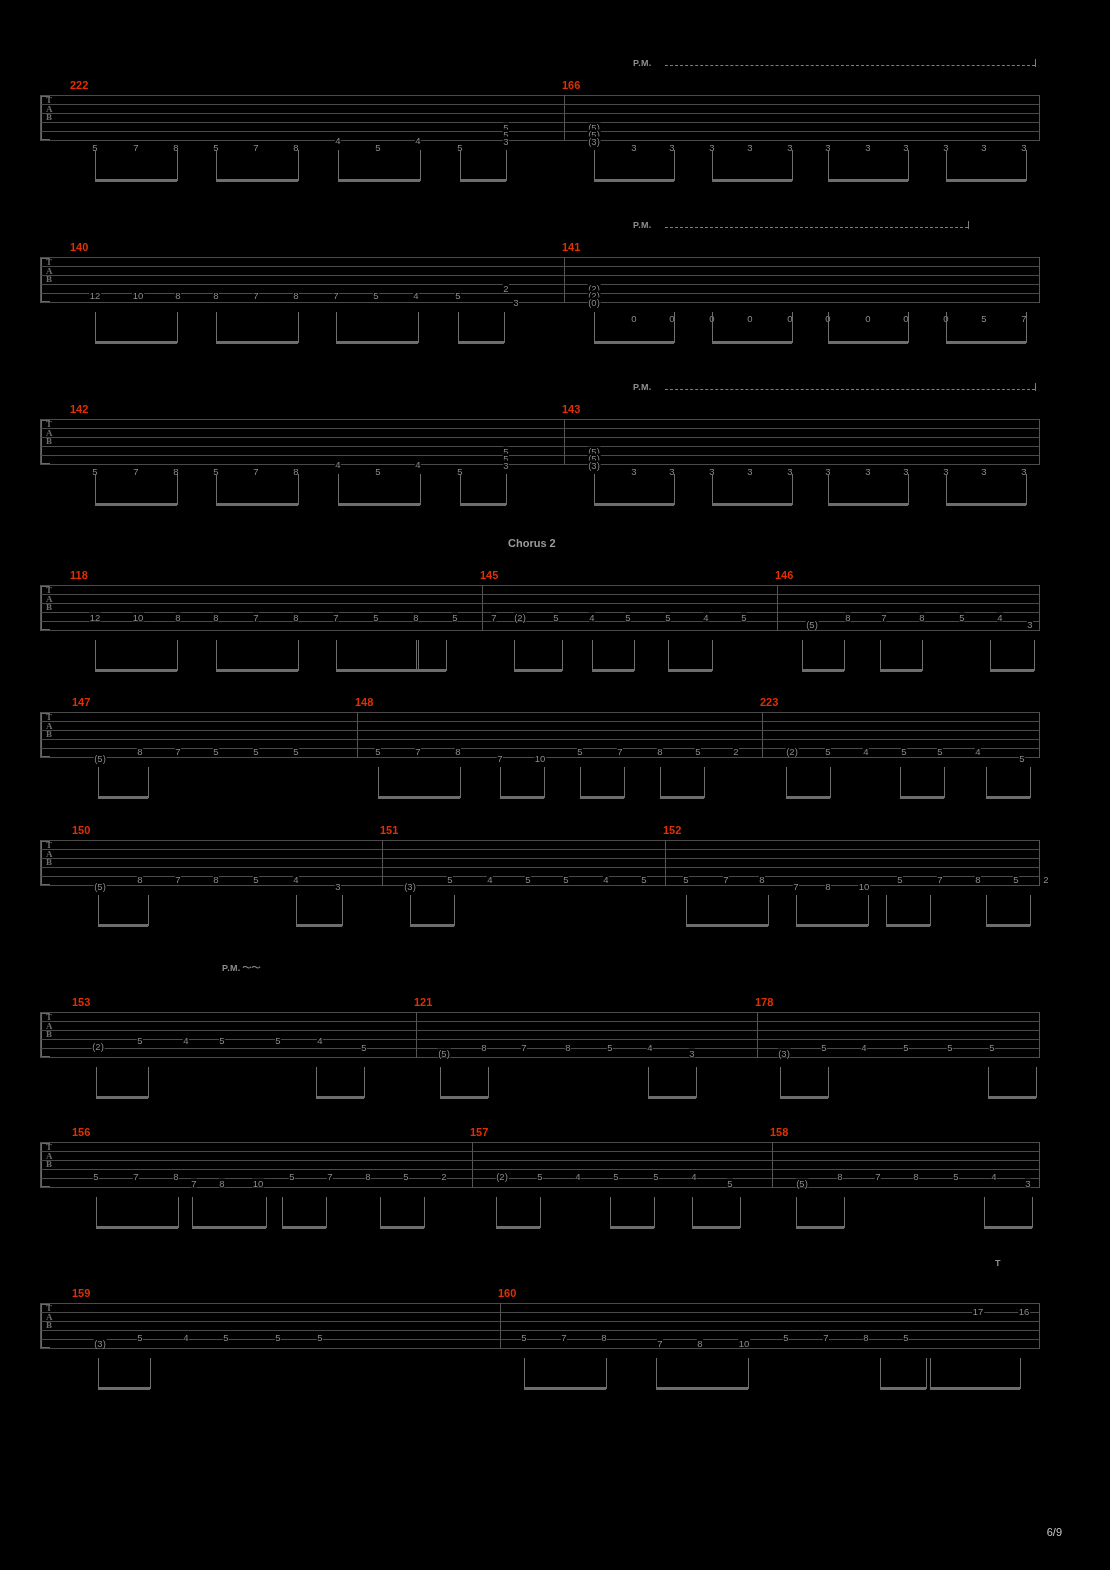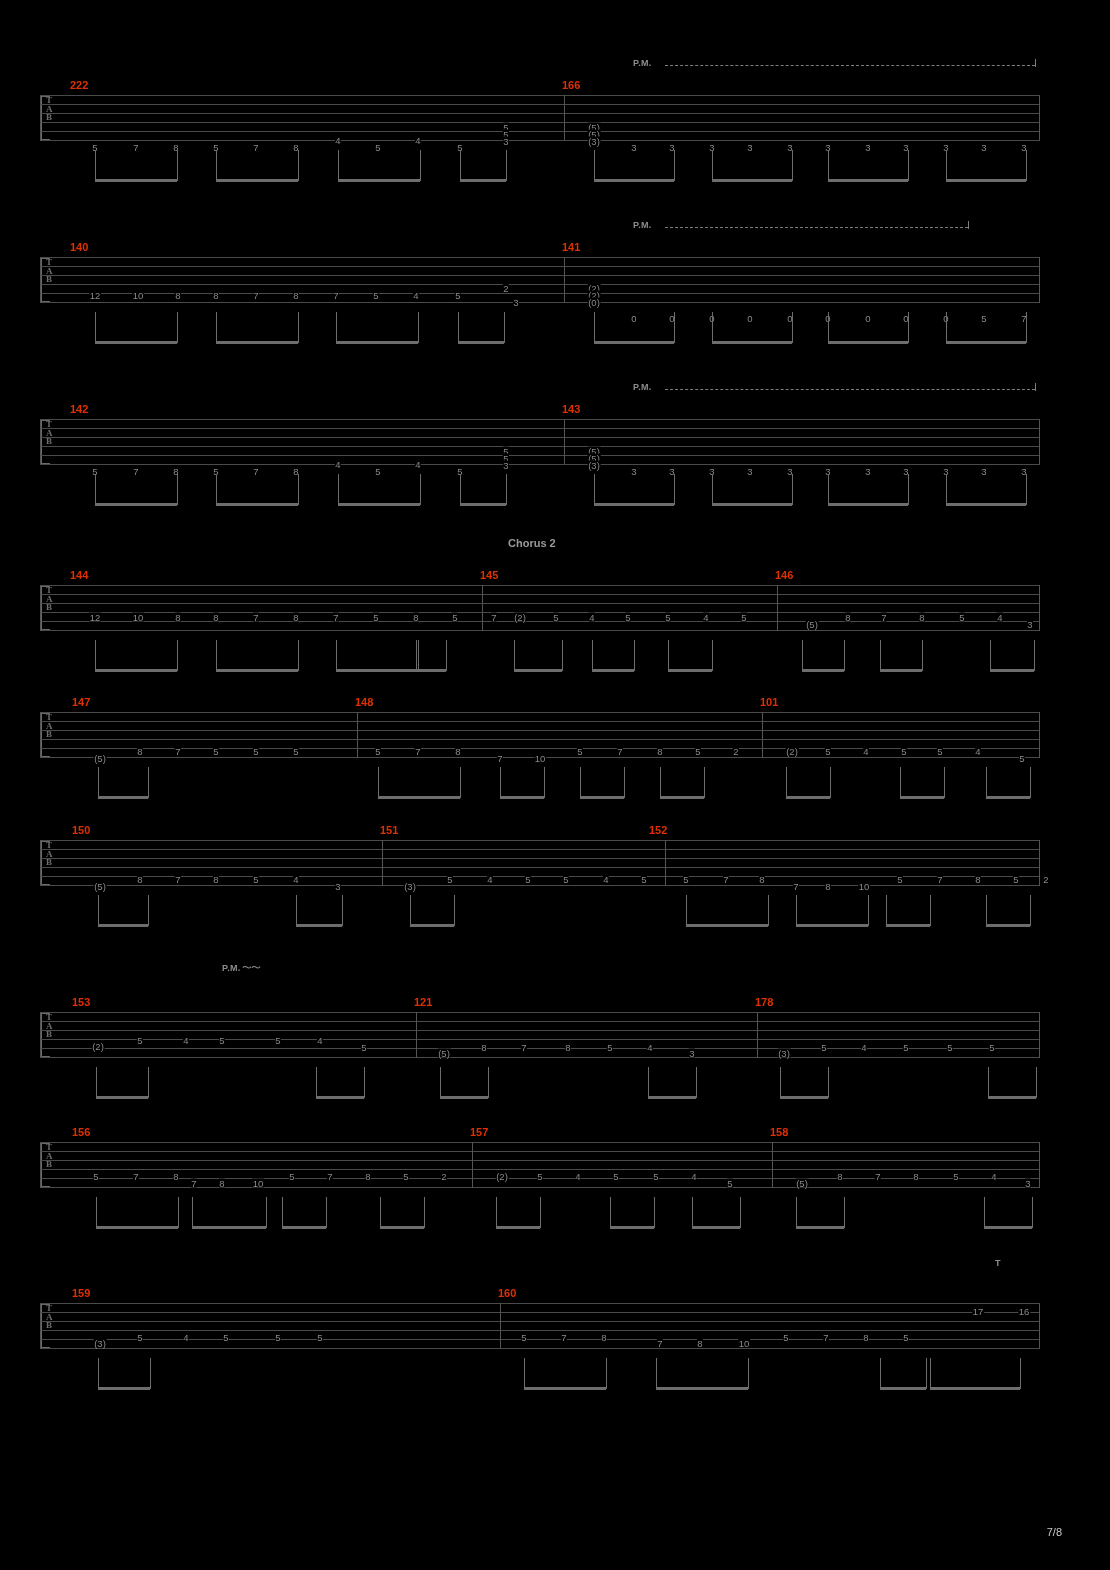--- a/index.html
+++ b/index.html
@@ -376,21 +376,21 @@
           <div class="staff-line" style="top: 36px;"></div>
           <div class="staff-line" style="top: 45px;"></div>
           <div class="barline" style="left: 0px; top: 0px; height: 46px;"></div>
           <div class="barline" style="left: 999px; top: 0px; height: 46px;"></div>
         </div>
         <div class="tab-clef" style="top: 586px;">
           <div>T</div>
           <div>A</div>
           <div>B</div>
         </div>
-        <div class="measure-num" style="left: 70px; top: 569px;">144</div>
+        <div class="measure-num" style="left: 70px; top: 569px;">118</div>
         <div class="measure-num" style="left: 480px; top: 569px;">145</div>
         <div class="barline" style="left: 482px; top: 585px;"></div>
         <div class="measure-num" style="left: 775px; top: 569px;">146</div>
         <div class="barline" style="left: 777px; top: 585px;"></div>
         <div class="section-label" style="left: 508px; top: 537px;">Chorus 2</div>
         <div class="note" style="left: 95px; top: 617px;">12</div>
         <div class="note" style="left: 138px; top: 617px;">10</div>
         <div class="note" style="left: 178px; top: 617px;">8</div>
         <div class="note" style="left: 216px; top: 617px;">8</div>
         <div class="note" style="left: 256px; top: 617px;">7</div>
@@ -458,21 +458,21 @@
           <div class="barline" style="left: 999px; top: 0px; height: 46px;"></div>
         </div>
         <div class="tab-clef" style="top: 713px;">
           <div>T</div>
           <div>A</div>
           <div>B</div>
         </div>
         <div class="measure-num" style="left: 72px; top: 696px;">147</div>
         <div class="measure-num" style="left: 355px; top: 696px;">148</div>
         <div class="barline" style="left: 357px; top: 712px;"></div>
-        <div class="measure-num" style="left: 760px; top: 696px;">101</div>
+        <div class="measure-num" style="left: 760px; top: 696px;">223</div>
         <div class="barline" style="left: 762px; top: 712px;"></div>
         <div class="note" style="left: 100px; top: 758px;">(5)</div>
         <div class="note" style="left: 140px; top: 751px;">8</div>
         <div class="note" style="left: 178px; top: 751px;">7</div>
         <div class="note" style="left: 216px; top: 751px;">5</div>
         <div class="note" style="left: 256px; top: 751px;">5</div>
         <div class="note" style="left: 296px; top: 751px;">5</div>
         <div class="note" style="left: 378px; top: 751px;">5</div>
         <div class="note" style="left: 418px; top: 751px;">7</div>
         <div class="note" style="left: 458px; top: 751px;">8</div>
@@ -528,21 +528,21 @@
           <div class="barline" style="left: 999px; top: 0px; height: 46px;"></div>
         </div>
         <div class="tab-clef" style="top: 841px;">
           <div>T</div>
           <div>A</div>
           <div>B</div>
         </div>
         <div class="measure-num" style="left: 72px; top: 824px;">150</div>
         <div class="measure-num" style="left: 380px; top: 824px;">151</div>
         <div class="barline" style="left: 382px; top: 840px;"></div>
-        <div class="measure-num" style="left: 649px; top: 824px;">152</div>
+        <div class="measure-num" style="left: 663px; top: 824px;">152</div>
         <div class="barline" style="left: 665px; top: 840px;"></div>
         <div class="note" style="left: 100px; top: 886px;">(5)</div>
         <div class="note" style="left: 140px; top: 879px;">8</div>
         <div class="note" style="left: 178px; top: 879px;">7</div>
         <div class="note" style="left: 216px; top: 879px;">8</div>
         <div class="note" style="left: 256px; top: 879px;">5</div>
         <div class="note" style="left: 296px; top: 879px;">4</div>
         <div class="note" style="left: 338px; top: 886px;">3</div>
         <div class="note" style="left: 410px; top: 886px;">(3)</div>
         <div class="note" style="left: 450px; top: 879px;">5</div>
@@ -772,14 +772,14 @@
         <div class="stem" style="left: 748px; top: 1358px; height: 31px;"></div>
         <div class="beam" style="left: 880px; top: 1387px; width: 46px;"></div>
         <div class="stem" style="left: 880px; top: 1358px; height: 31px;"></div>
         <div class="stem" style="left: 926px; top: 1358px; height: 31px;"></div>
         <div class="beam" style="left: 930px; top: 1387px; width: 90px;"></div>
         <div class="stem" style="left: 930px; top: 1358px; height: 31px;"></div>
         <div class="stem" style="left: 1020px; top: 1358px; height: 31px;"></div>
       </div>
     </div>
 
-  <div class="page-num">7/8</div>
+  <div class="page-num">6/9</div>
 </div>
 
 </body></html>

